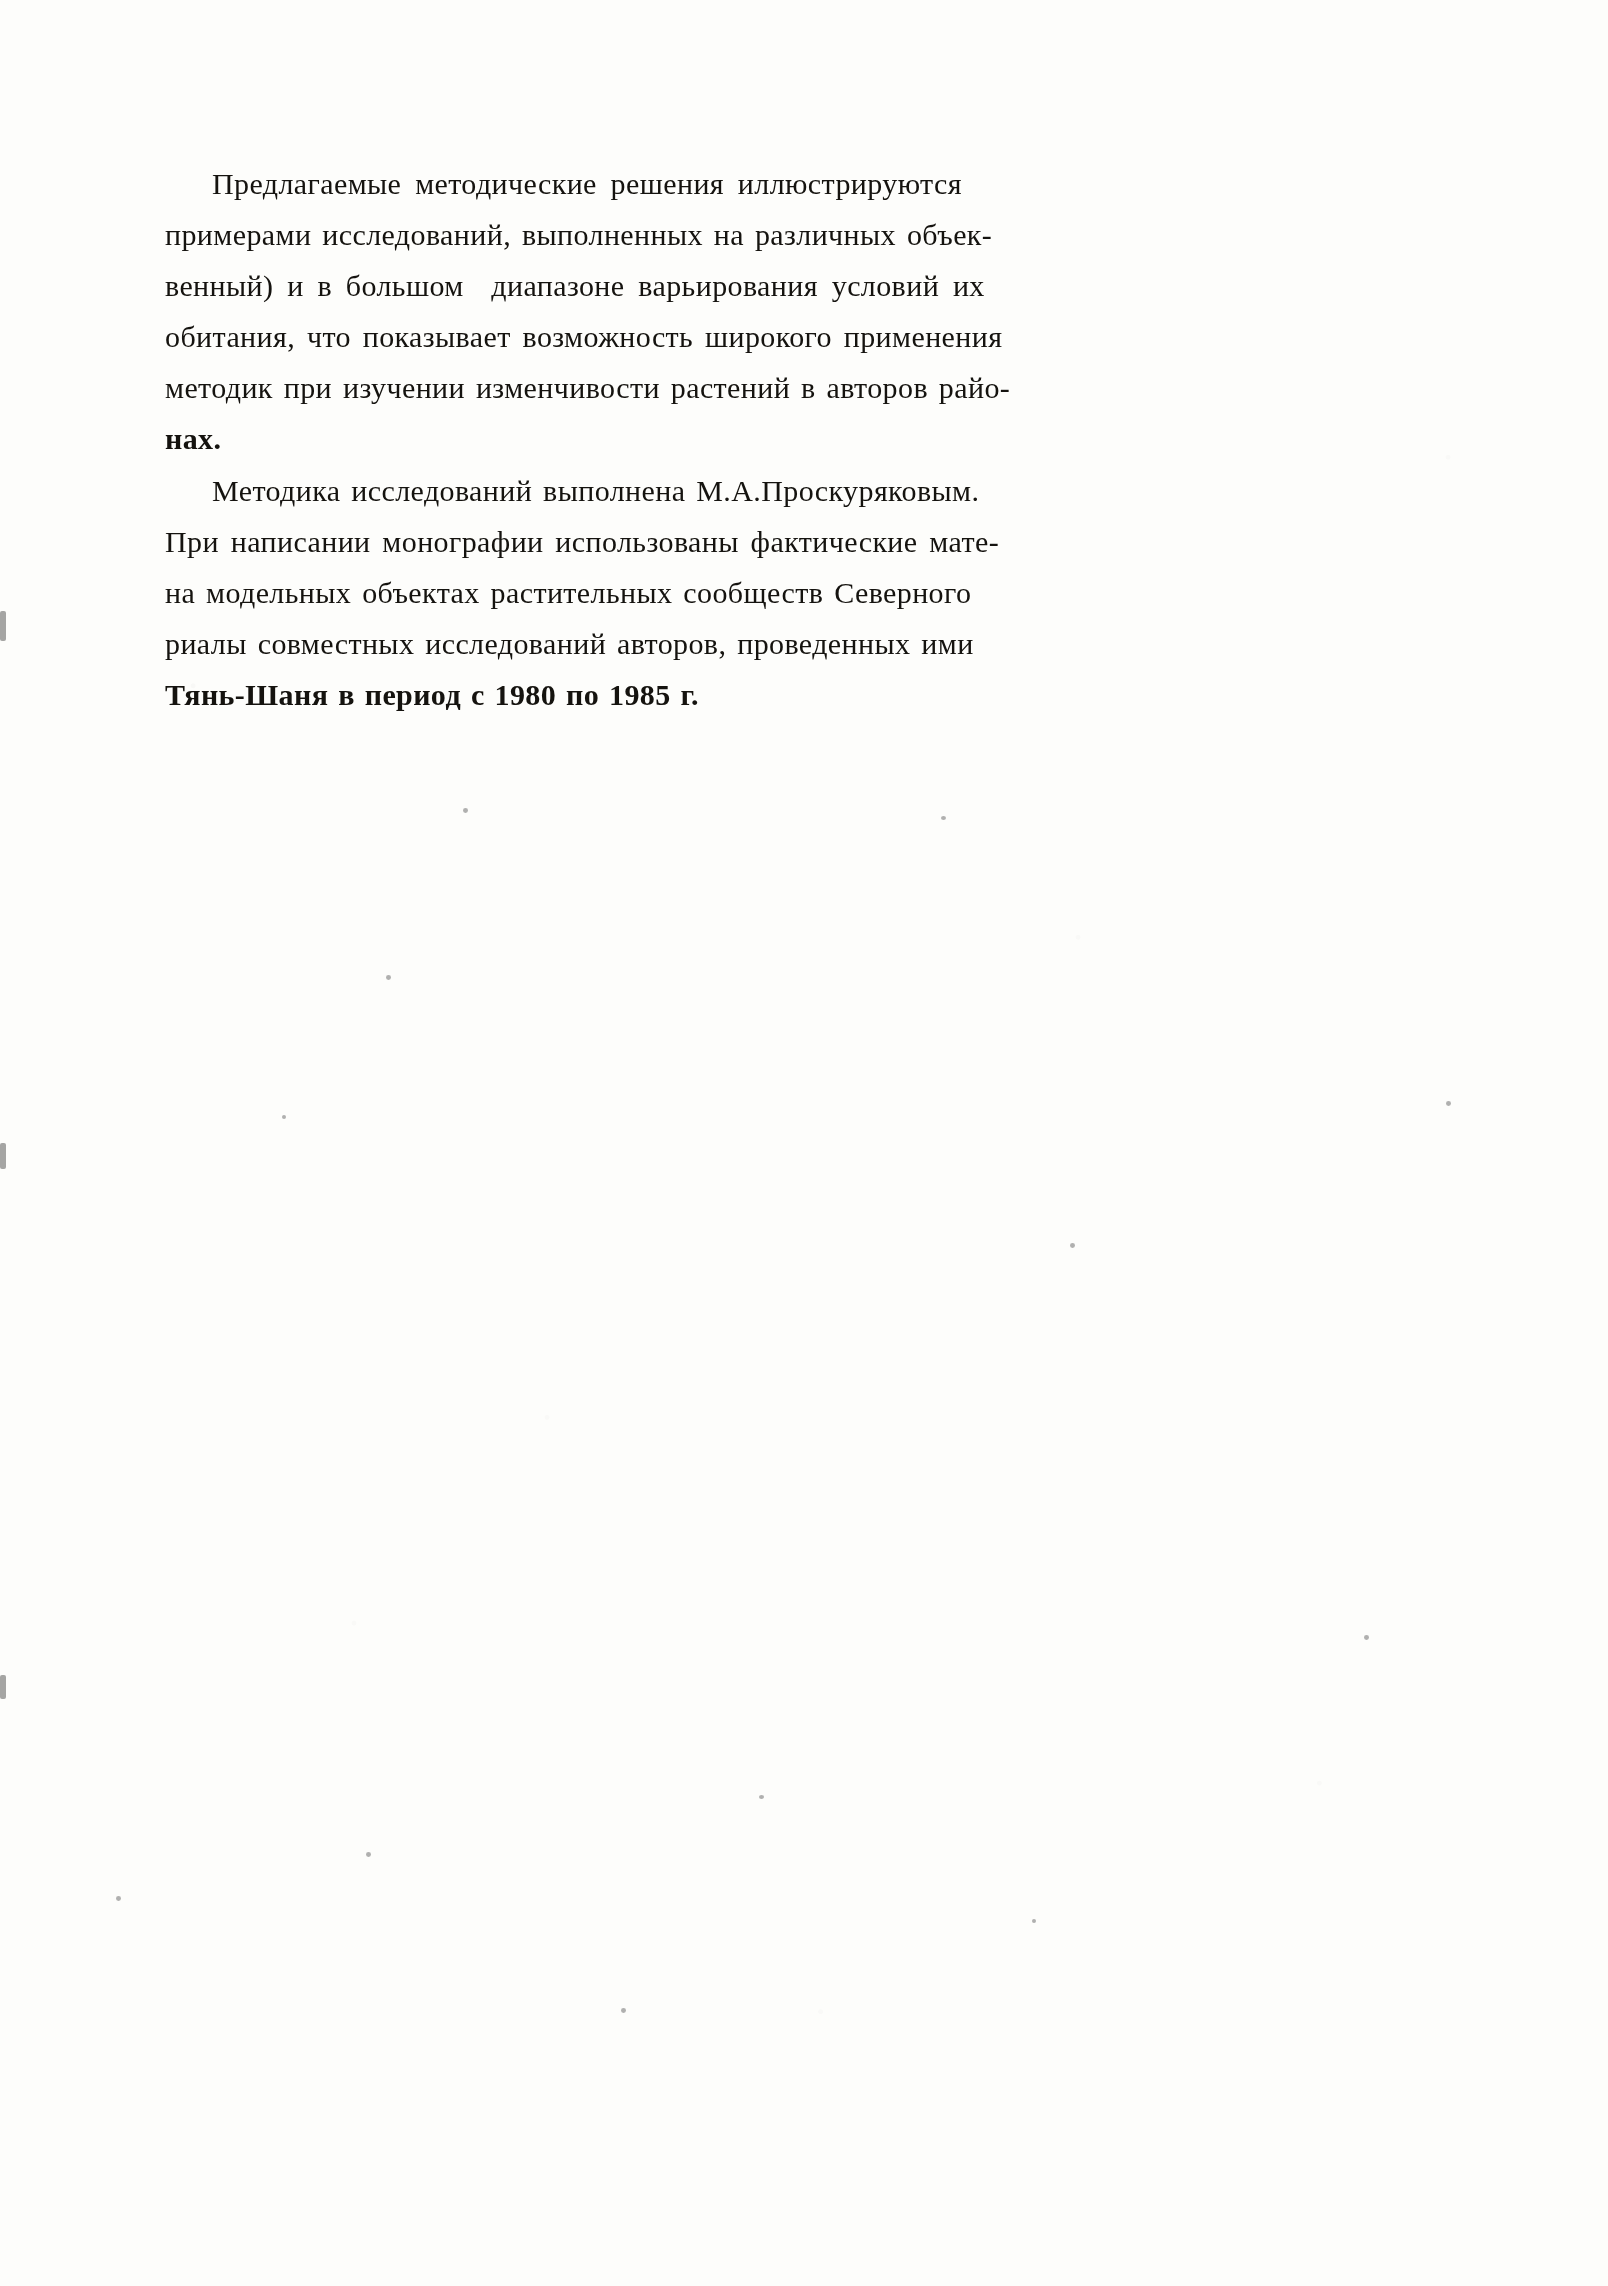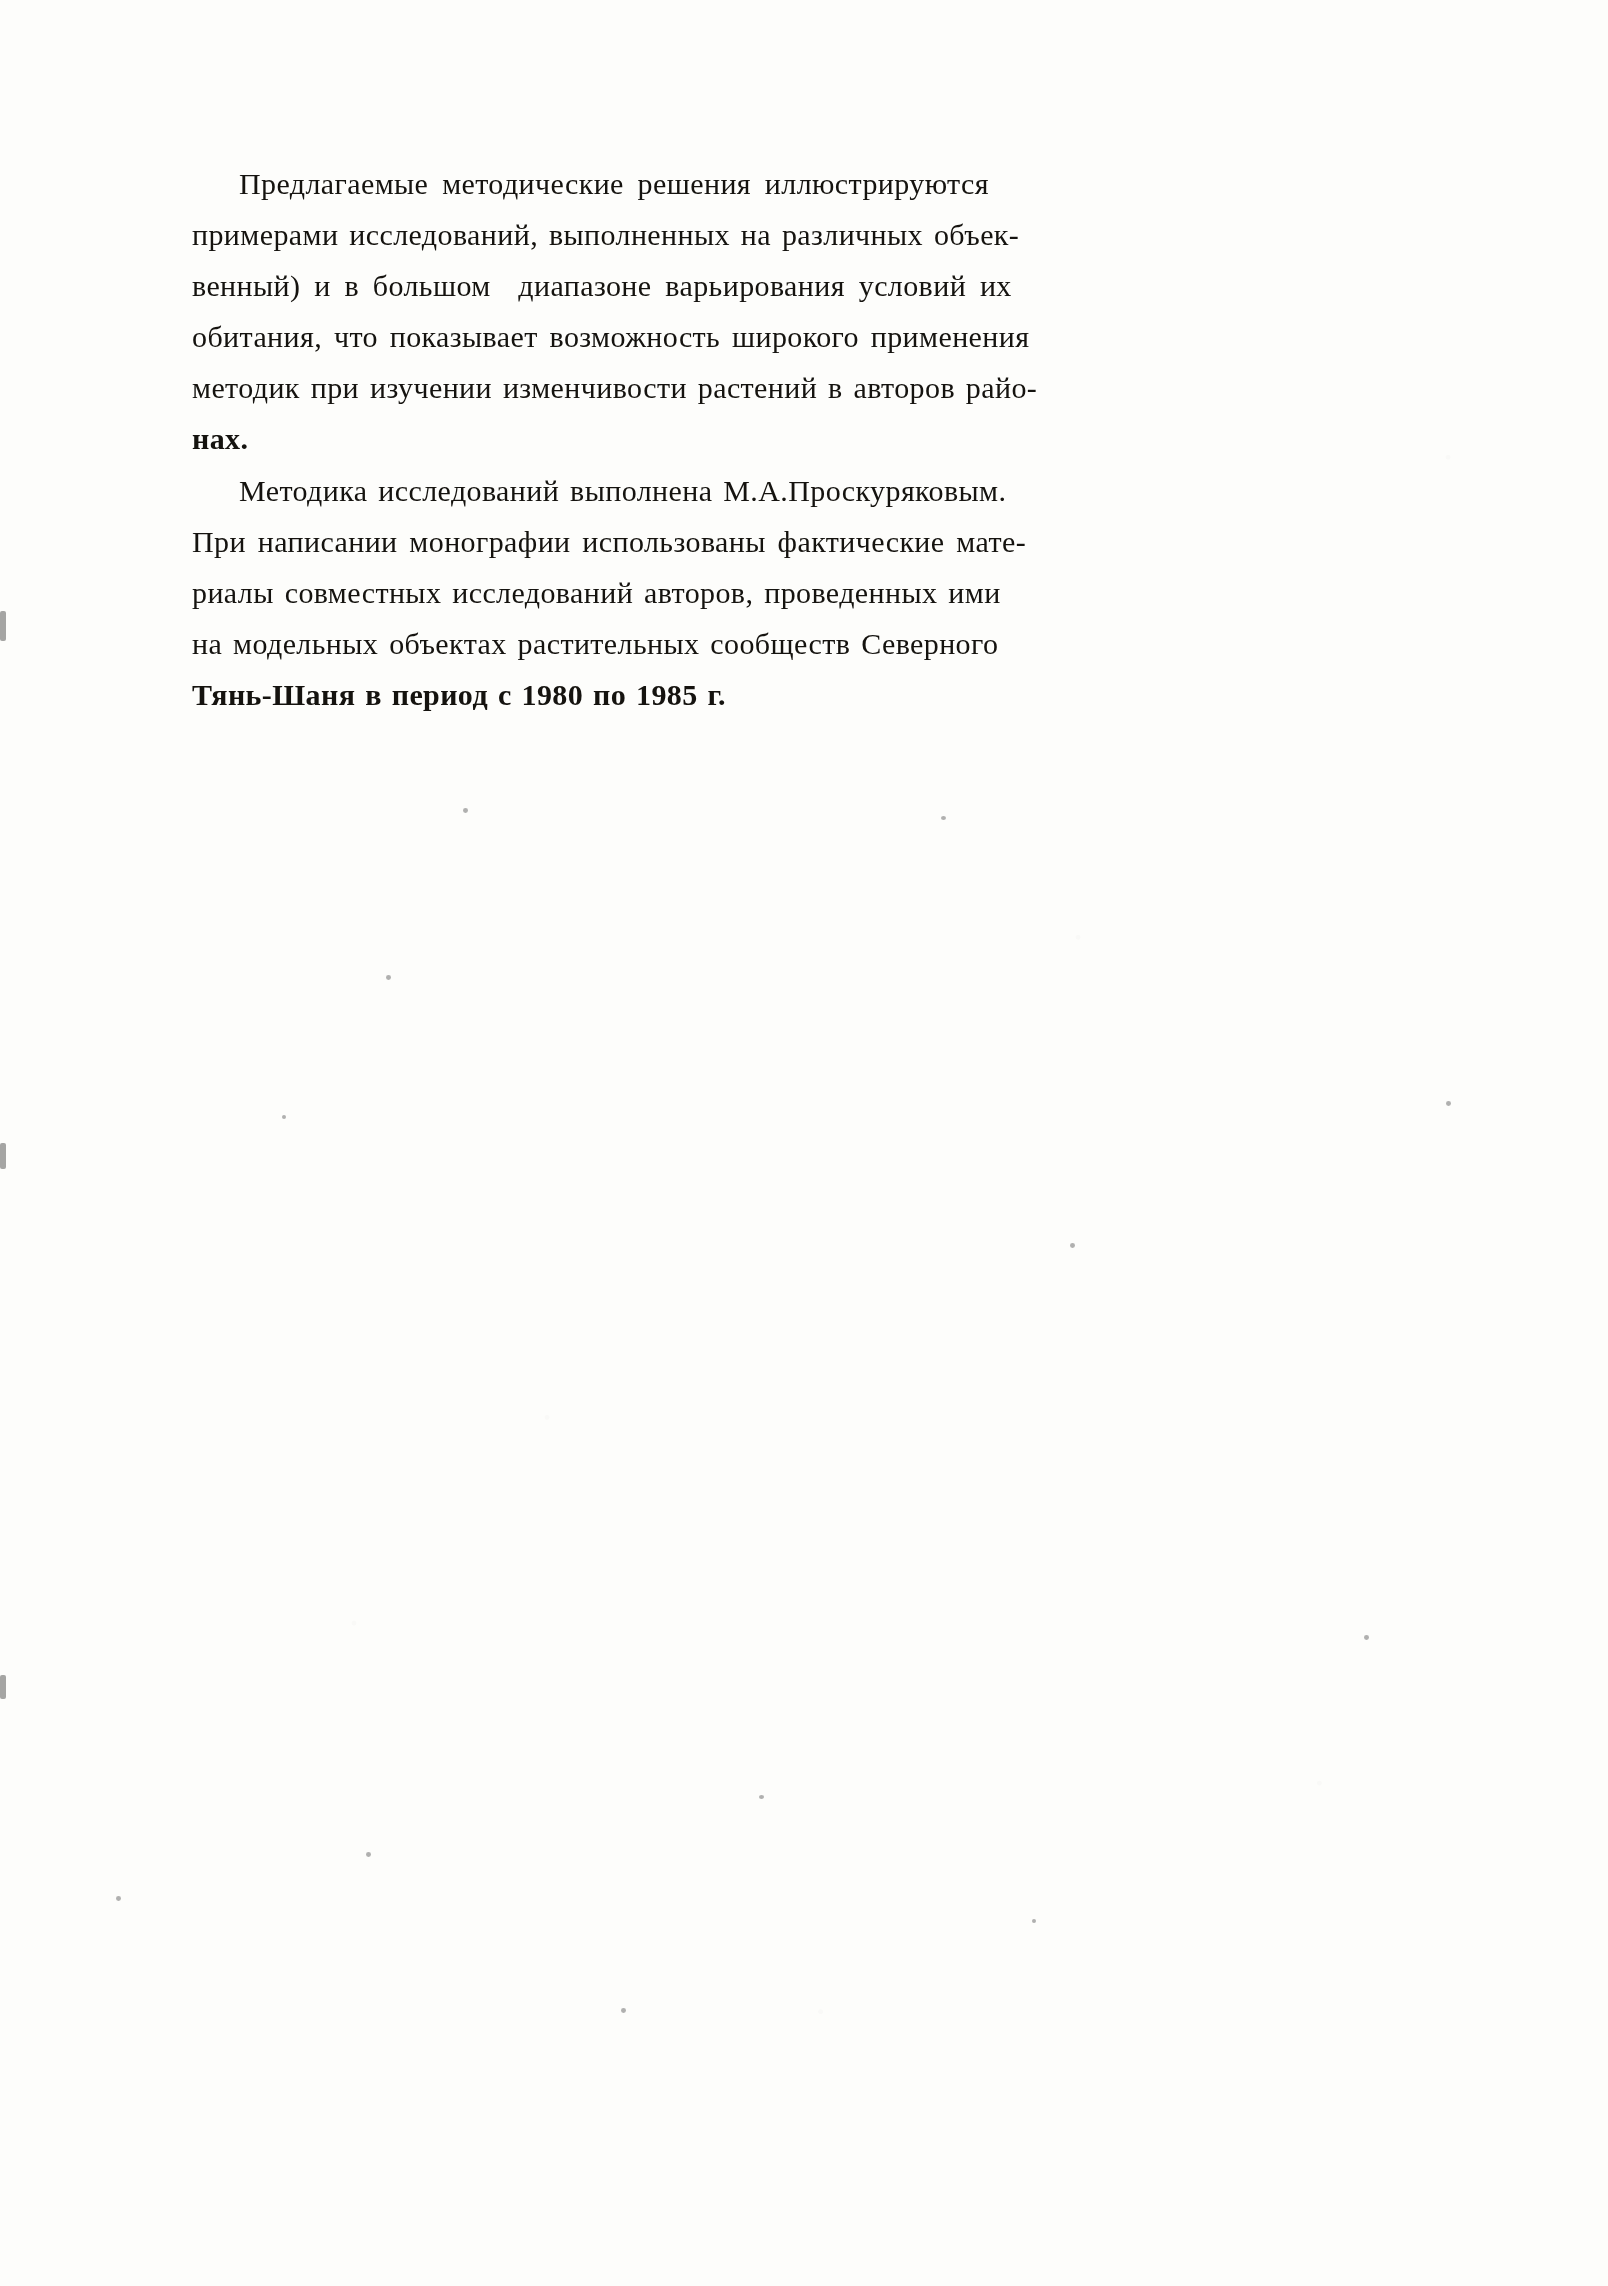--- a/index.html
+++ b/index.html
@@ -54,21 +54,20 @@
     text-align: justify;
     text-justify: inter-word;
     word-spacing: 2px;
   }
   .para + .para {
     margin-top: 1px;
   }
   .line {
     display: block;
     white-space: pre-wrap;
-    margin-left: 27px;
   }
   
   .l-spread-1 { word-spacing: 3.9px; }
   .l-spread-2 { word-spacing: 3px; }
   .l-spread-3 { word-spacing: 5.9px; }
   .l-spread-4 { word-spacing: 2px; font-weight: bold; }
   .speck {
     position: absolute;
     background: rgba(0,0,0,0.30);
     border-radius: 50%;
@@ -104,20 +103,20 @@
       <span class="line l-spread-2">примерами исследований, выполненных на различных объек-</span>
       <span class="line l-spread-3">венный) и в большом  диапазоне варьирования условий их</span>
       <span class="line l-spread-1">обитания, что показывает возможность широкого применения</span>
       <span class="line l-spread-2">методик при изучении изменчивости растений в авторов райо-</span>
       <span class="line l-spread-4">нах.</span>
     </p>
 
     <p class="para">
       <span class="line l-spread-2" style="text-indent: 47px;">Методика исследований выполнена М.А.Проскуряковым.</span>
       <span class="line l-spread-1">При написании монографии использованы фактические мате-</span>
+      <span class="line l-spread-2">на модельных объектах растительных сообществ Северного</span>
       <span class="line l-spread-2">риалы совместных исследований авторов, проведенных ими</span>
-      <span class="line l-spread-2">на модельных объектах растительных сообществ Северного</span>
       <span class="line l-spread-4">Тянь-Шаня в период с 1980 по 1985 г.</span>
     </p>
 
   </div>
 </div>
 
 
 </body></html>

